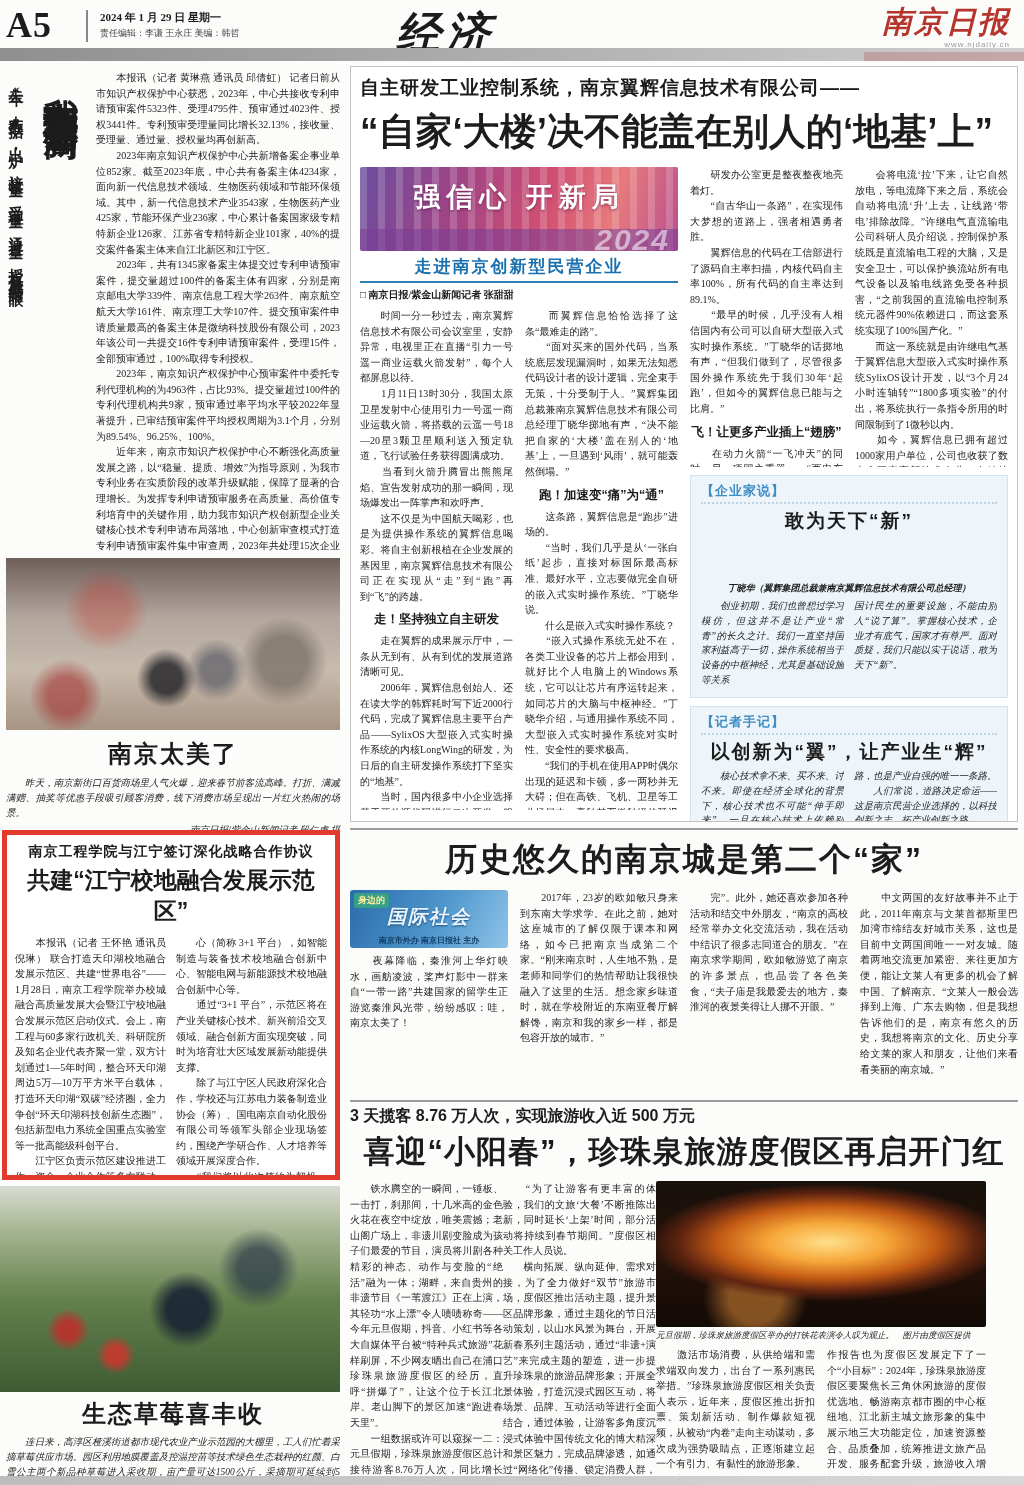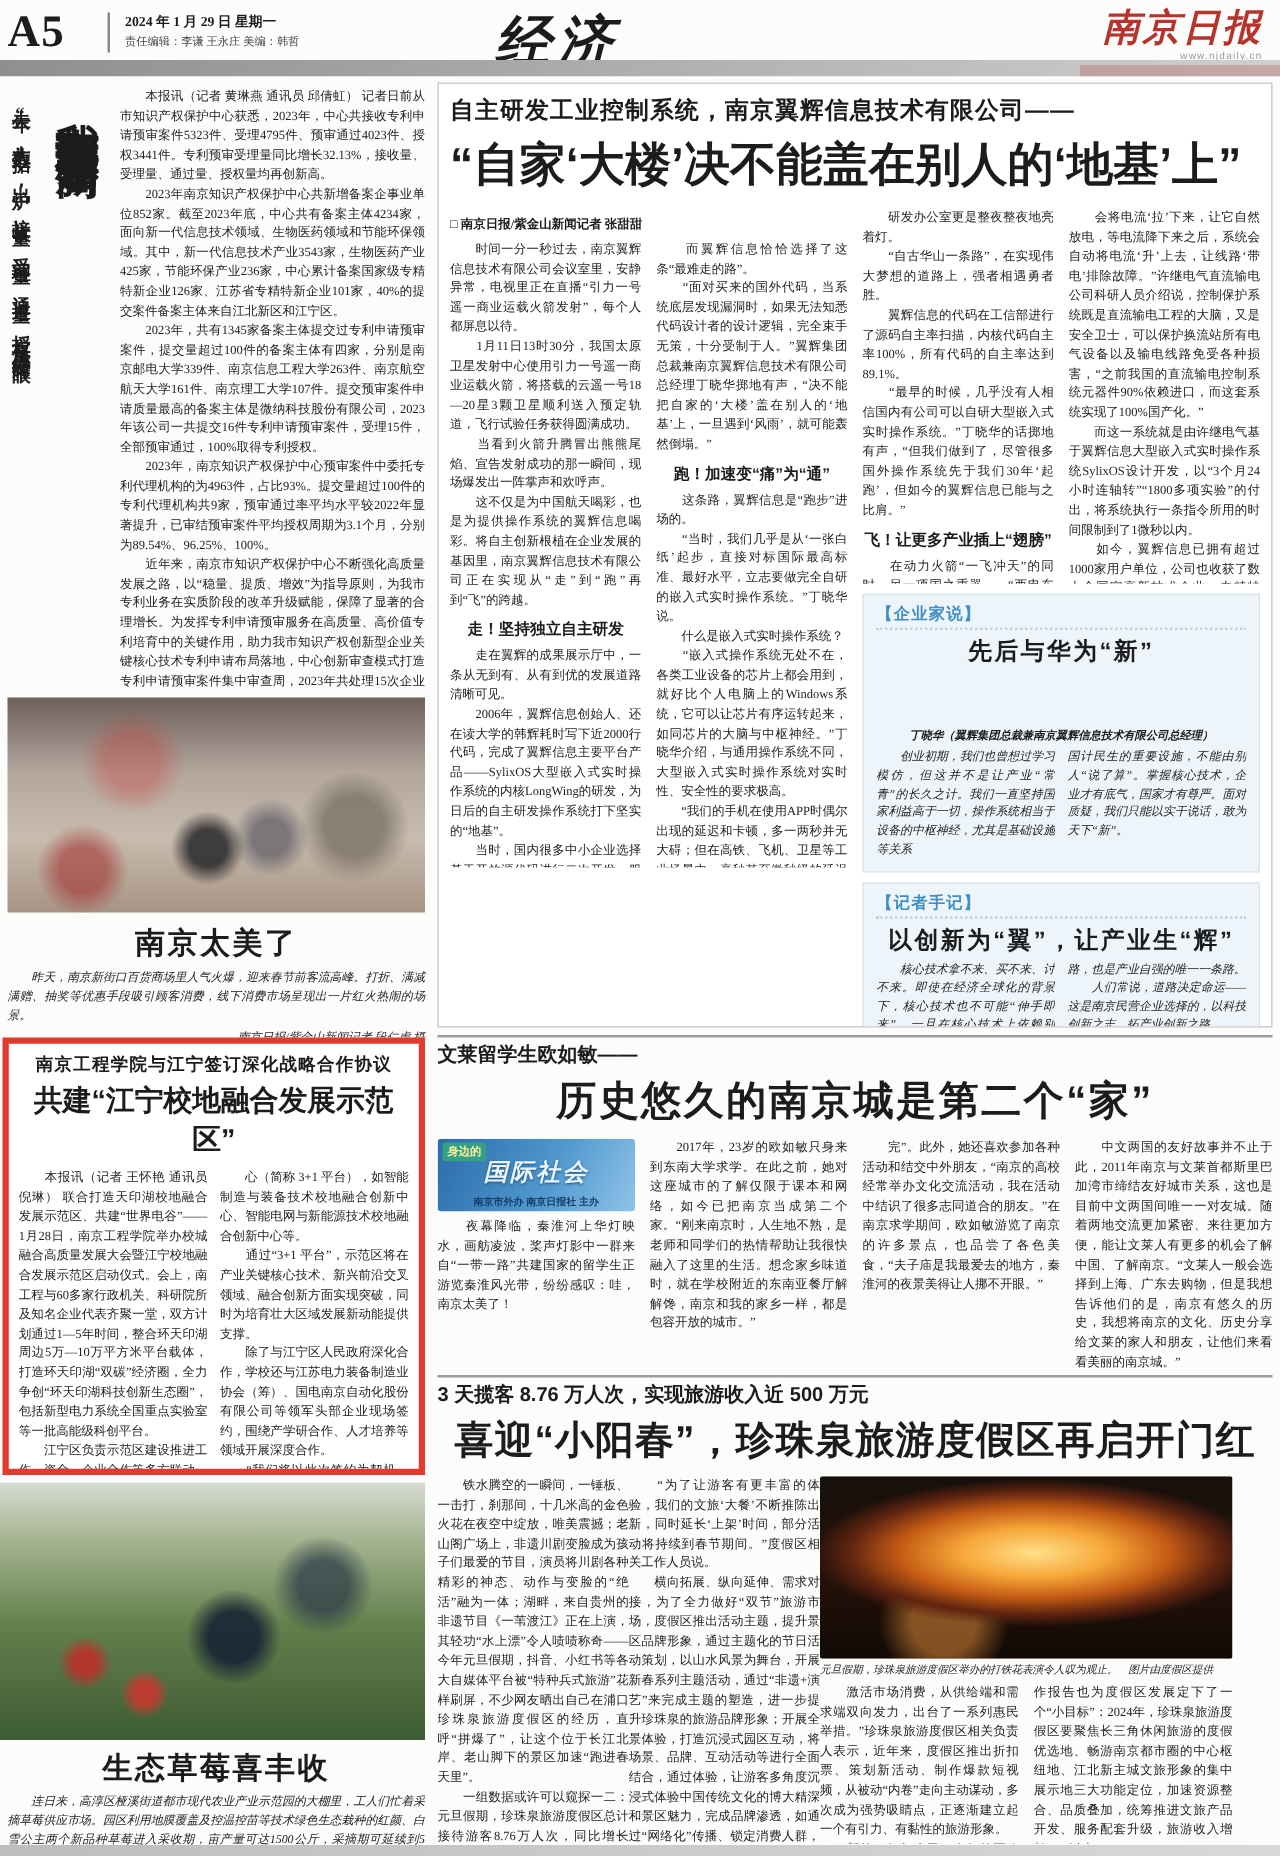--- a/index.html
+++ b/index.html
@@ -179,20 +179,27 @@
     <div class="cap-t sans">生态草莓喜丰收</div>
     <div class="cap-x">　　连日来，高淳区桠溪街道都市现代农业产业示范园的大棚里，工人们忙着采摘草莓供应市场。园区利用地膜覆盖及控温控苗等技术绿色生态栽种的红颜、白雪公主两个新品种草莓进入采收期，亩产量可达1500公斤，采摘期可延续到5月。</div>
 
   </div>
 
   <div class="abs main">
     <div class="main-k sans">自主研发工业控制系统，南京翼辉信息技术有限公司——</div>
     <div class="main-h sans">“自家‘大楼’决不能盖在别人的‘地基’上”</div>
     <div class="main-grid">
       <div class="half">
+        <div class="banner">
+          <div class="banner-img">
+            <div class="banner-slogan sans">强信心  开新局</div>
+            <div class="banner-year sans">2024</div>
+          </div>
+          <div class="banner-sub sans">走进南京创新型民营企业</div>
+        </div>
         <div class="byline">□ 南京日报/紫金山新闻记者 张甜甜</div>
         <div class="main-cols left-cols">
           <div class="mcol">
             <div class="bt">　　时间一分一秒过去，南京翼辉信息技术有限公司会议室里，安静异常，电视里正在直播“引力一号遥一商业运载火箭发射”，每个人都屏息以待。
 　　1月11日13时30分，我国太原卫星发射中心使用引力一号遥一商业运载火箭，将搭载的云遥一号18—20星3颗卫星顺利送入预定轨道，飞行试验任务获得圆满成功。
 　　当看到火箭升腾冒出熊熊尾焰、宣告发射成功的那一瞬间，现场爆发出一阵掌声和欢呼声。
 　　这不仅是为中国航天喝彩，也是为提供操作系统的翼辉信息喝彩。将自主创新根植在企业发展的基因里，南京翼辉信息技术有限公司正在实现从“走”到“跑”再到“飞”的跨越。</div>
             <div class="sub">走！坚持独立自主研发</div>
             <div class="bt">　　走在翼辉的成果展示厅中，一条从无到有、从有到优的发展道路清晰可见。
 　　2006年，翼辉信息创始人、还在读大学的韩辉耗时写下近2000行代码，完成了翼辉信息主要平台产品——SylixOS大型嵌入式实时操作系统的内核LongWing的研发，为日后的自主研发操作系统打下坚实的“地基”。
@@ -227,21 +234,21 @@
           </div>
           <div class="mcol">
             <div class="bt">　　会将电流‘拉’下来，让它自然放电，等电流降下来之后，系统会自动将电流‘升’上去，让线路‘带电’排除故障。”许继电气直流输电公司科研人员介绍说，控制保护系统既是直流输电工程的大脑，又是安全卫士，可以保护换流站所有电气设备以及输电线路免受各种损害，“之前我国的直流输电控制系统元器件90%依赖进口，而这套系统实现了100%国产化。”
 　　而这一系统就是由许继电气基于翼辉信息大型嵌入式实时操作系统SylixOS设计开发，以“3个月24小时连轴转”“1800多项实验”的付出，将系统执行一条指令所用的时间限制到了1微秒以内。
 　　如今，翼辉信息已拥有超过1000家用户单位，公司也收获了数十个国家高新技术企业、专精特新“小巨人”等荣誉称号；先后与华为、中兴等6家主流芯片企业开展合作，构建SylixOS、EdgerOS、MS—RTOS、Matrix653等自主操作系统生态，以及面向智能网联汽车的OpenVABCAR，成为了国内操作系统领域完整自主知识产权的科创企业。</div>
           </div>
         </div>
         <div class="bluebox ent">
           <div class="bb-label sans">【企业家说】</div>
           <div class="bb-dots"></div>
-          <div class="bb-title sans">先后与华为“新”</div>
+          <div class="bb-title sans">敢为天下“新”</div>
           <div class="bb-by">丁晓华（翼辉集团总裁兼南京翼辉信息技术有限公司总经理）</div>
           <div class="bb-body">
             <div class="col bt">　　创业初期，我们也曾想过学习模仿，但这并不是让产业“常青”的长久之计。我们一直坚持国家利益高于一切，操作系统相当于设备的中枢神经，尤其是基础设施等关系</div>
             <div class="col bt">国计民生的重要设施，不能由别人“说了算”。掌握核心技术，企业才有底气，国家才有尊严。面对质疑，我们只能以实干说话，敢为天下“新”。</div>
           </div>
         </div>
         <div class="bluebox rep">
           <div class="bb-label sans">【记者手记】</div>
           <div class="bb-dots"></div>
           <div class="bb-title sans">以创新为“翼”，让产业生“辉”</div>
@@ -250,21 +257,20 @@
             <div class="col bt">路，也是产业自强的唯一一条路。
 　　人们常说，道路决定命运——这是南京民营企业选择的，以科技创新之志，拓产业创新之路。
 　　有摸着石头过河的探索，有十字路口的选择，这条路虽布满荆棘，但终点一定通向辉煌。</div>
           </div>
         </div>
       </div>
     </div>
   </div>
 
   <div class="abs brunei sect-rule">
-    <div class="bru-k sans">文莱留学生欧如敏——</div>
     <div class="bru-h sans">历史悠久的南京城是第二个“家”</div>
     <div class="cols4">
       <div class="qcol">
         <div class="badge">
           <div class="badge-small sans">身边的</div>
           <div class="badge-main sans">国际社会</div>
           <div class="badge-foot sans">南京市外办  南京日报社  主办</div>
         </div>
         <div class="bt">　　夜幕降临，秦淮河上华灯映水，画舫凌波，桨声灯影中一群来自“一带一路”共建国家的留学生正游览秦淮风光带，纷纷感叹：哇，南京太美了！</div>
       </div>

